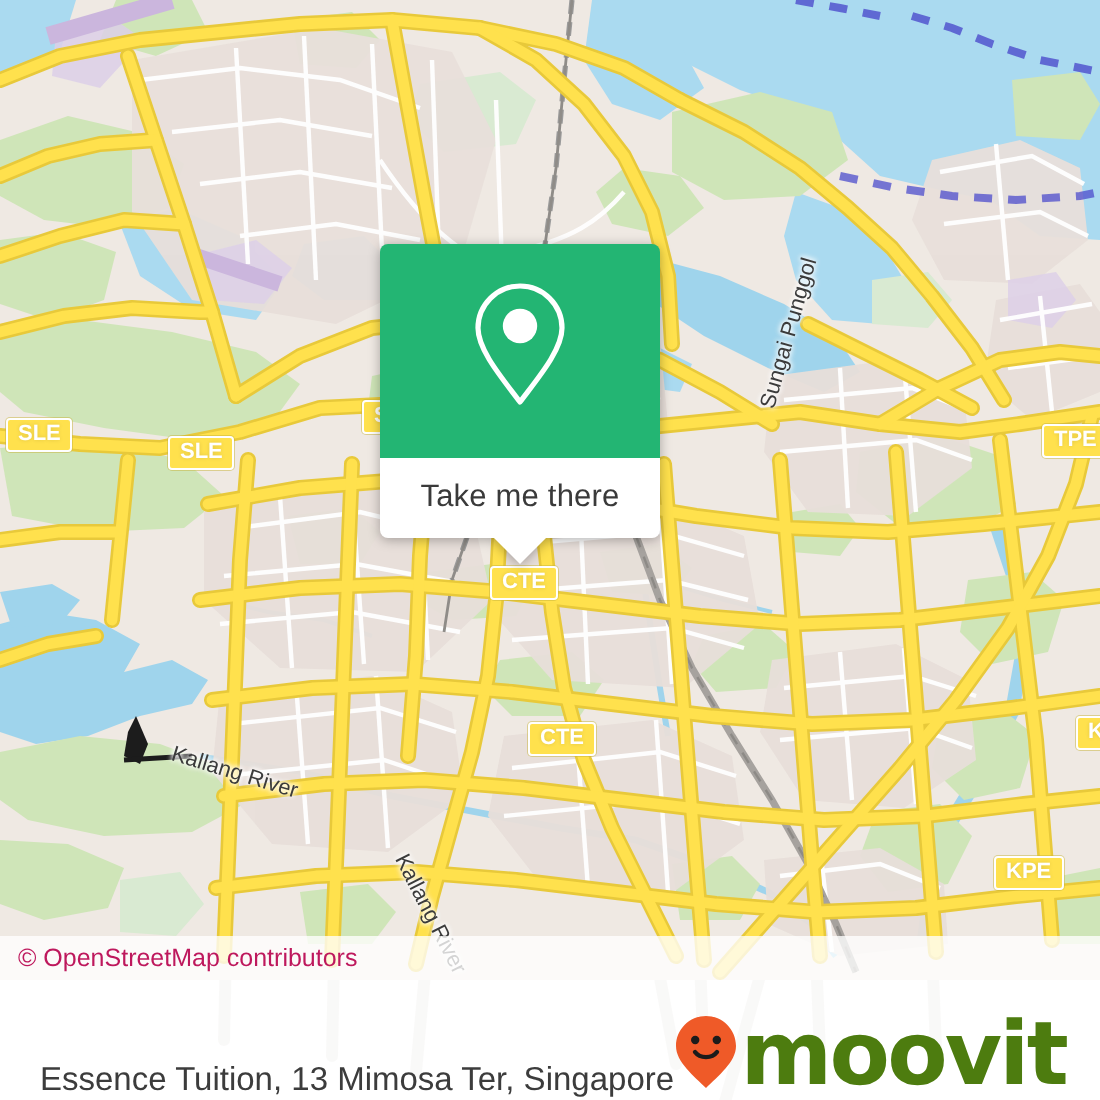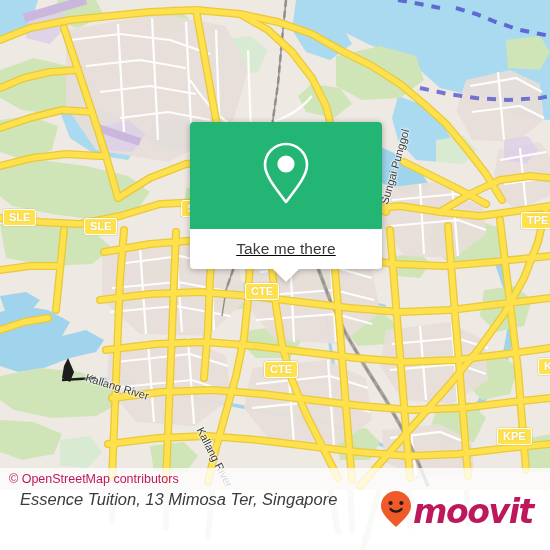--- a/index.html
+++ b/index.html
@@ -51,24 +51,23 @@
     box-sizing: border-box;
     white-space: nowrap;
     z-index: 40;
   }
 
   
   .popup {
     position: absolute;
     left: 190px;
     top: 122px;
-    width: 192px;
+    width: 140px;
     z-index: 30;
     filter: drop-shadow(0 1px 3px rgba(0,0,0,0.30));
-    text-decoration: underline;
   }
   .popup-head {
     background: #22b573;
     background: #23b573;
     border-radius: 4px 4px 0 0;
     height: 107px;
     display: flex;
     align-items: center;
     justify-content: center;
   }
@@ -110,40 +109,39 @@
   .footer-watermark {
     position: absolute;
     left: 0; top: -490px;
     opacity: 0.13;
     pointer-events: none;
   }
   .footer-inner {
     position: relative;
     height: 60px;
     display: flex;
-    align-items: flex-start;
+    align-items: flex-end;
     justify-content: space-between;
     padding: 0 17px 0 20px;
     box-sizing: border-box;
-    font-style: italic;
   }
   .footer-title {
     font-size: 16.5px;
     color: #3c3c3c;
     white-space: nowrap;
   }
   .brand {
     display: flex;
     align-items: center;
     gap: 1px;
   }
   .brand-word {
-    font-size: 33px;
+    font-size: 44px;
     font-weight: bold;
-    color: #be185d;
+    color: #4d7c0f;
     letter-spacing: -1.4px;
     line-height: 1;
     font-family: "DejaVu Sans", sans-serif;
   }
 
   
   .shield {
     position: absolute;
     background: #ffe14d;
     border: 1.6px solid #ffffff;

